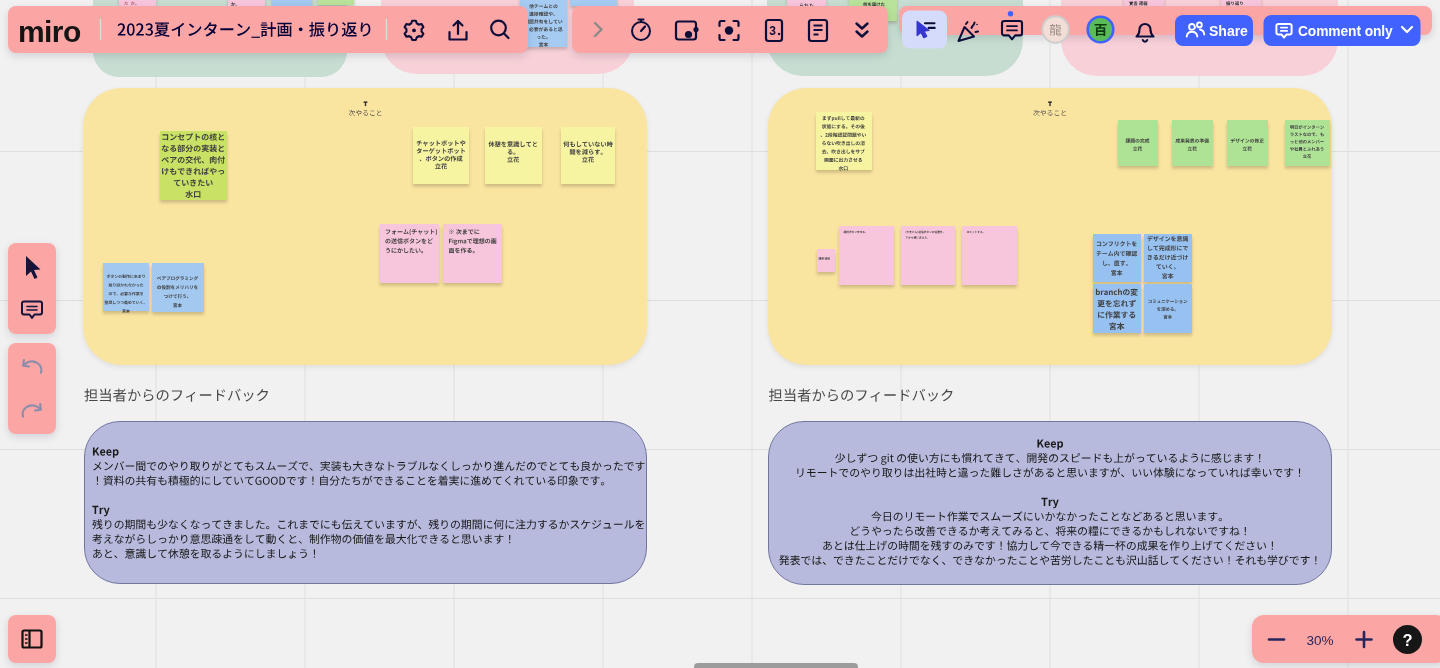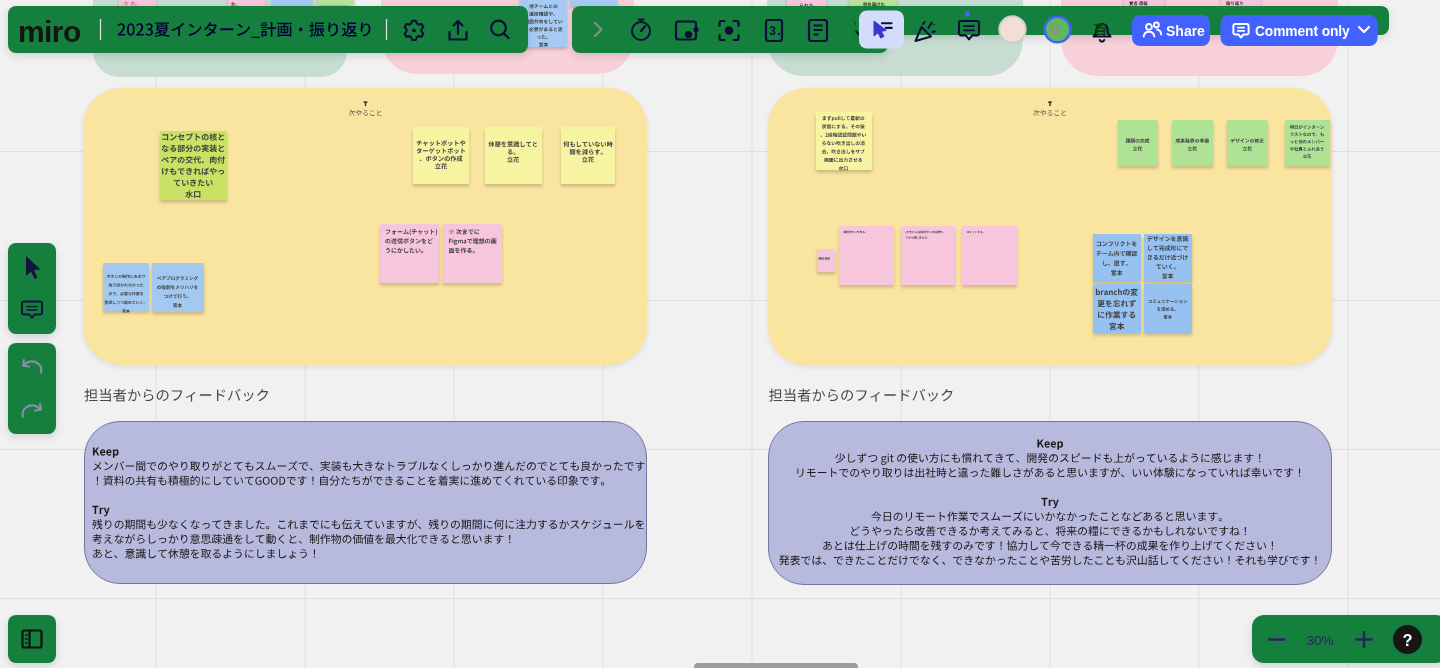--- a/index.html
+++ b/index.html
@@ -5,21 +5,21 @@
 html,body{width:1440px;height:668px;overflow:hidden}
 body{font-family:"Liberation Sans",sans-serif;position:relative;
 background:
  repeating-linear-gradient(to right, transparent 0, transparent 148px, #dedede 148px, #dedede 149px),
  repeating-linear-gradient(to bottom, transparent 0, transparent 148px, #dedede 148px, #dedede 149px),
  #f1f1f2;
 background-position:7.5px 3px,7.5px 3px,0 0;}
 .abs{position:absolute}
 .frame{position:absolute;z-index:10}
 .sticky{position:absolute;z-index:20;box-shadow:0 2.5px 3px rgba(70,60,30,0.25)}
-.panel{position:absolute;background:#15803d;border-radius:8px;box-shadow:0 3px 8px rgba(10,10,40,0.13);z-index:50}
+.panel{position:absolute;background:#fca5a5;border-radius:8px;box-shadow:0 3px 8px rgba(10,10,40,0.13);z-index:50}
 svg{display:block}
 </style></head>
 <body>
 
 <div class="frame" style="left:93px;top:-40px;width:254px;height:117px;background:#c7ddd1;border-radius:0 0 26px 26px"></div>
 <div class="frame" style="left:381px;top:-40px;width:253px;height:114px;background:#f7d0d8;border-radius:0 0 36px 36px"></div>
 <div class="frame" style="left:767px;top:-40px;width:256px;height:116px;background:#c7ddd1;border-radius:0 0 36px 36px"></div>
 <div class="frame" style="left:1061px;top:-40px;width:277px;height:116px;background:#f7d0d8;border-radius:0 0 36px 36px"></div>
 
 <div class="sticky" style="left:119px;top:-6px;width:37px;height:14px;background:#f8c6dc"></div>
@@ -1840,21 +1840,21 @@
 <path d="M-4.5 -5 h9 M-4.5 -0.5 h9 M-4.5 4 h5" stroke-width="1.9"></path>
 </g>
 
 <g fill="none" stroke="#0d0d3a" stroke-width="2.4" stroke-linecap="round" stroke-linejoin="round" transform="translate(290,24.5)">
 <path d="M-5.5 -7 l5.5 5 5.5 -5"></path>
 <path d="M-5.5 1 l5.5 5 5.5 -5"></path>
 </g>
 </svg>
 </div>
 
-<div class="panel" style="left:856px;top:6px;width:533px;height:29px">
+<div class="panel" style="left:899px;top:6px;width:533px;height:29px">
 <svg width="533" height="47" viewBox="0 0 533 47">
 <rect x="3" y="4.5" width="45" height="38" rx="8" fill="#d5dcfb"></rect>
 
 <g transform="translate(25.5,23.5)">
 <path d="M-7.5 -8.5 L-7.5 6.5 L-3.5 3.2 L-0.8 8.5 L2.5 6.9 L-0.2 1.8 L4.8 0.9 Z" fill="#3535cf" stroke="#3535cf" stroke-width="1" stroke-linejoin="round"></path>
 <path d="M0.5 -6.2 h9.5 M4.2 -1.6 h6" stroke="#0d0d3a" stroke-width="2.1" stroke-linecap="round" fill="none"></path>
 </g>
 
 <g fill="none" stroke="#0d0d3a" stroke-width="2" stroke-linecap="round" stroke-linejoin="round" transform="translate(69,25.5)">
 <path d="M-9.5 9.5 L-3.5 -4.5 L6 5 Z"></path>

